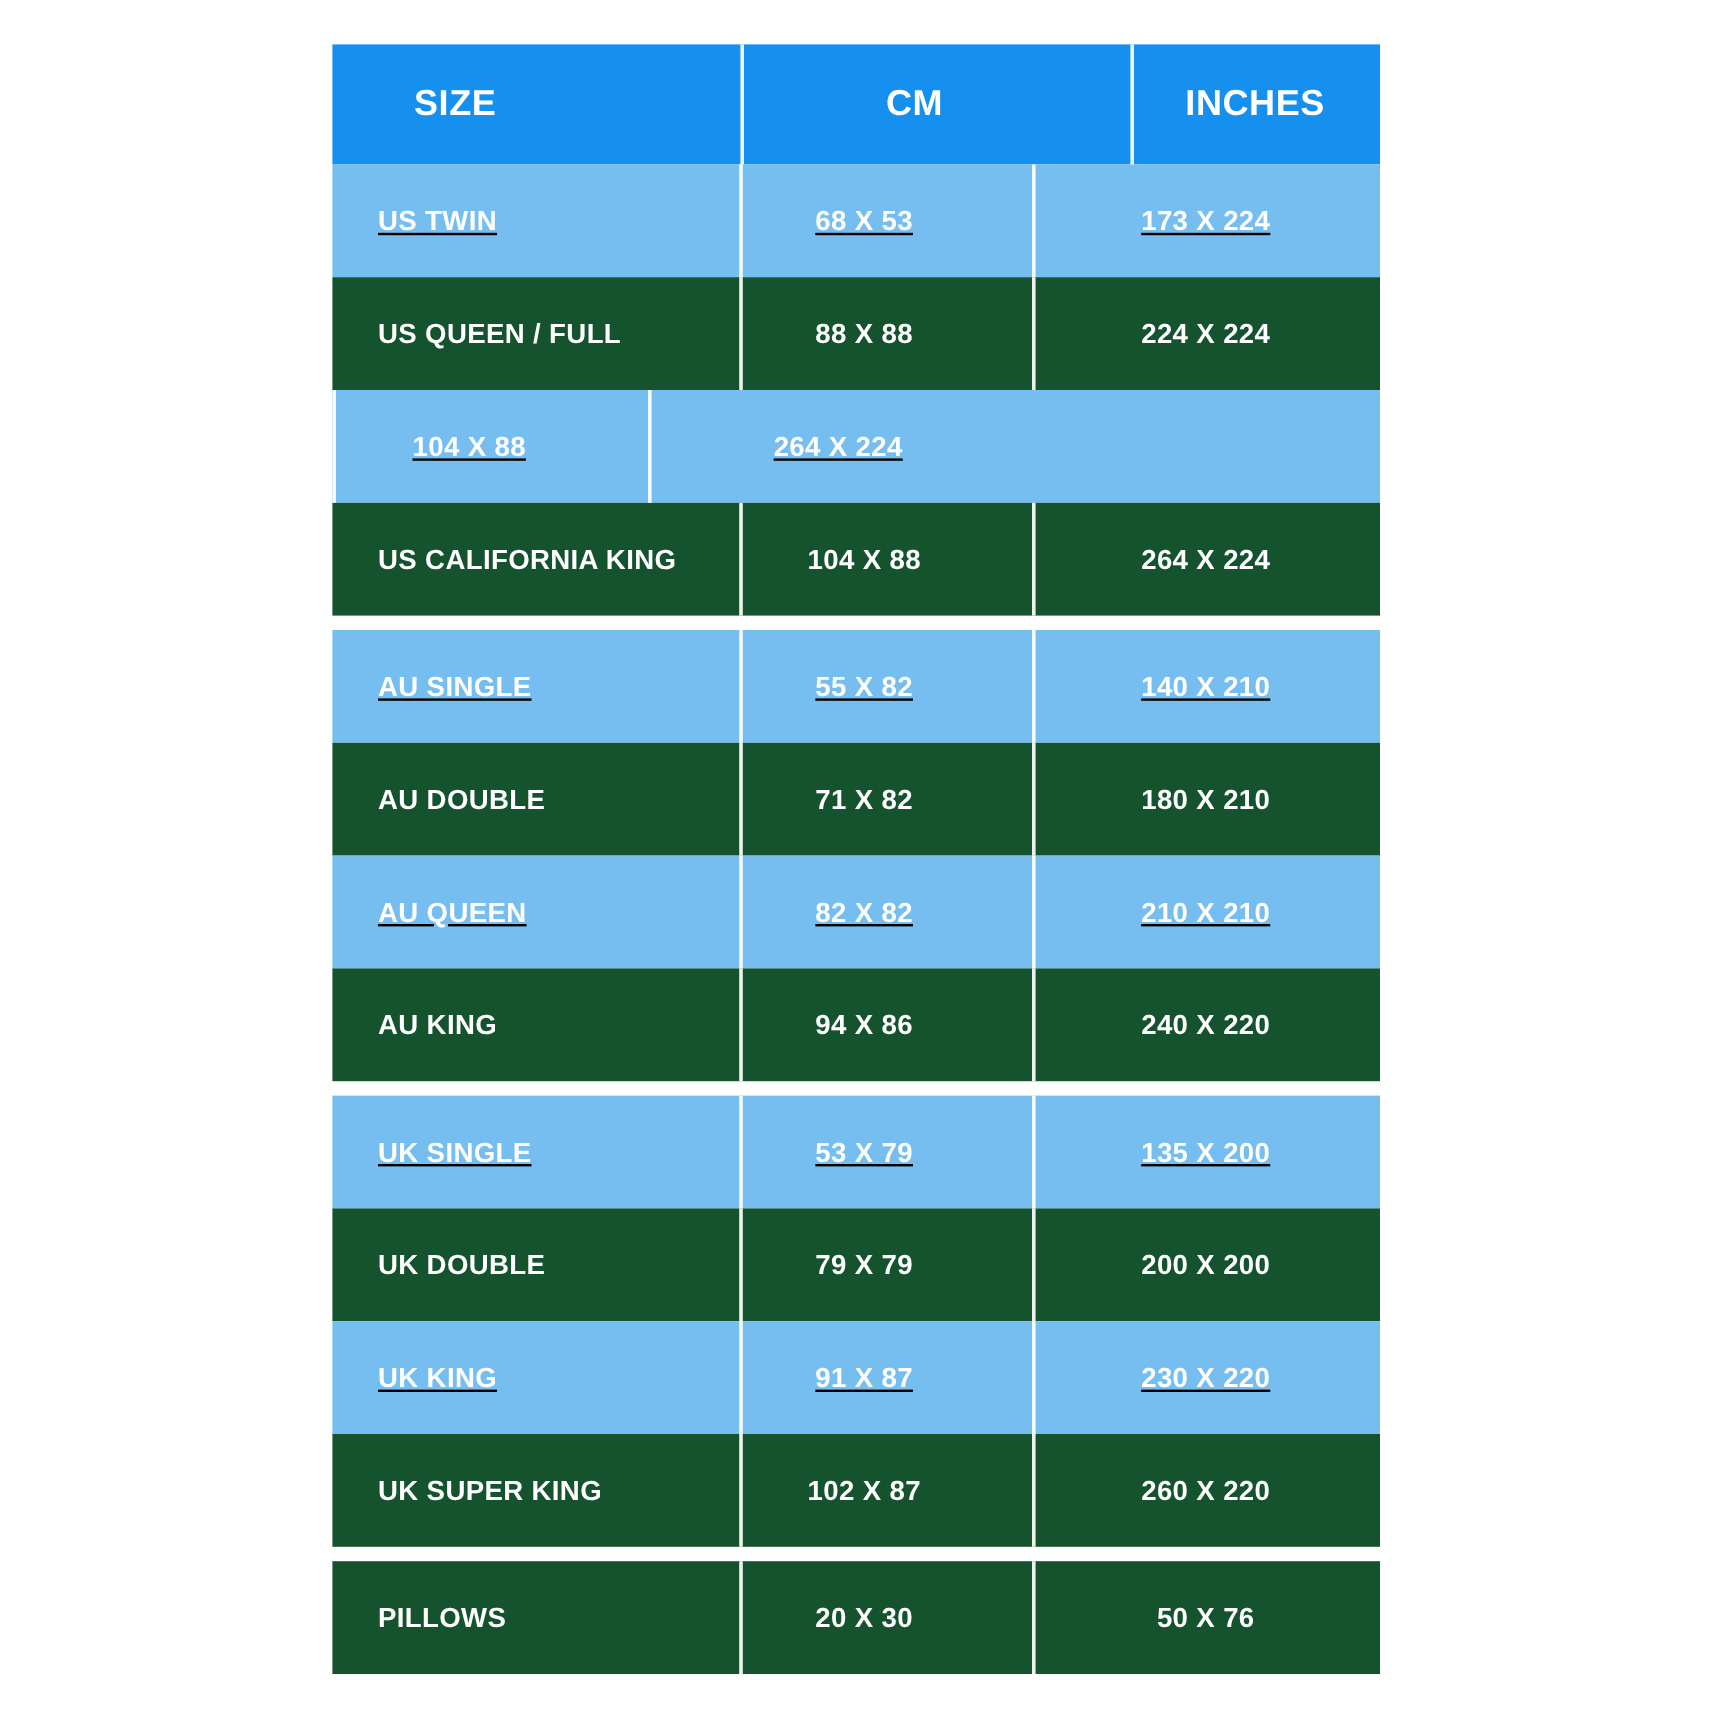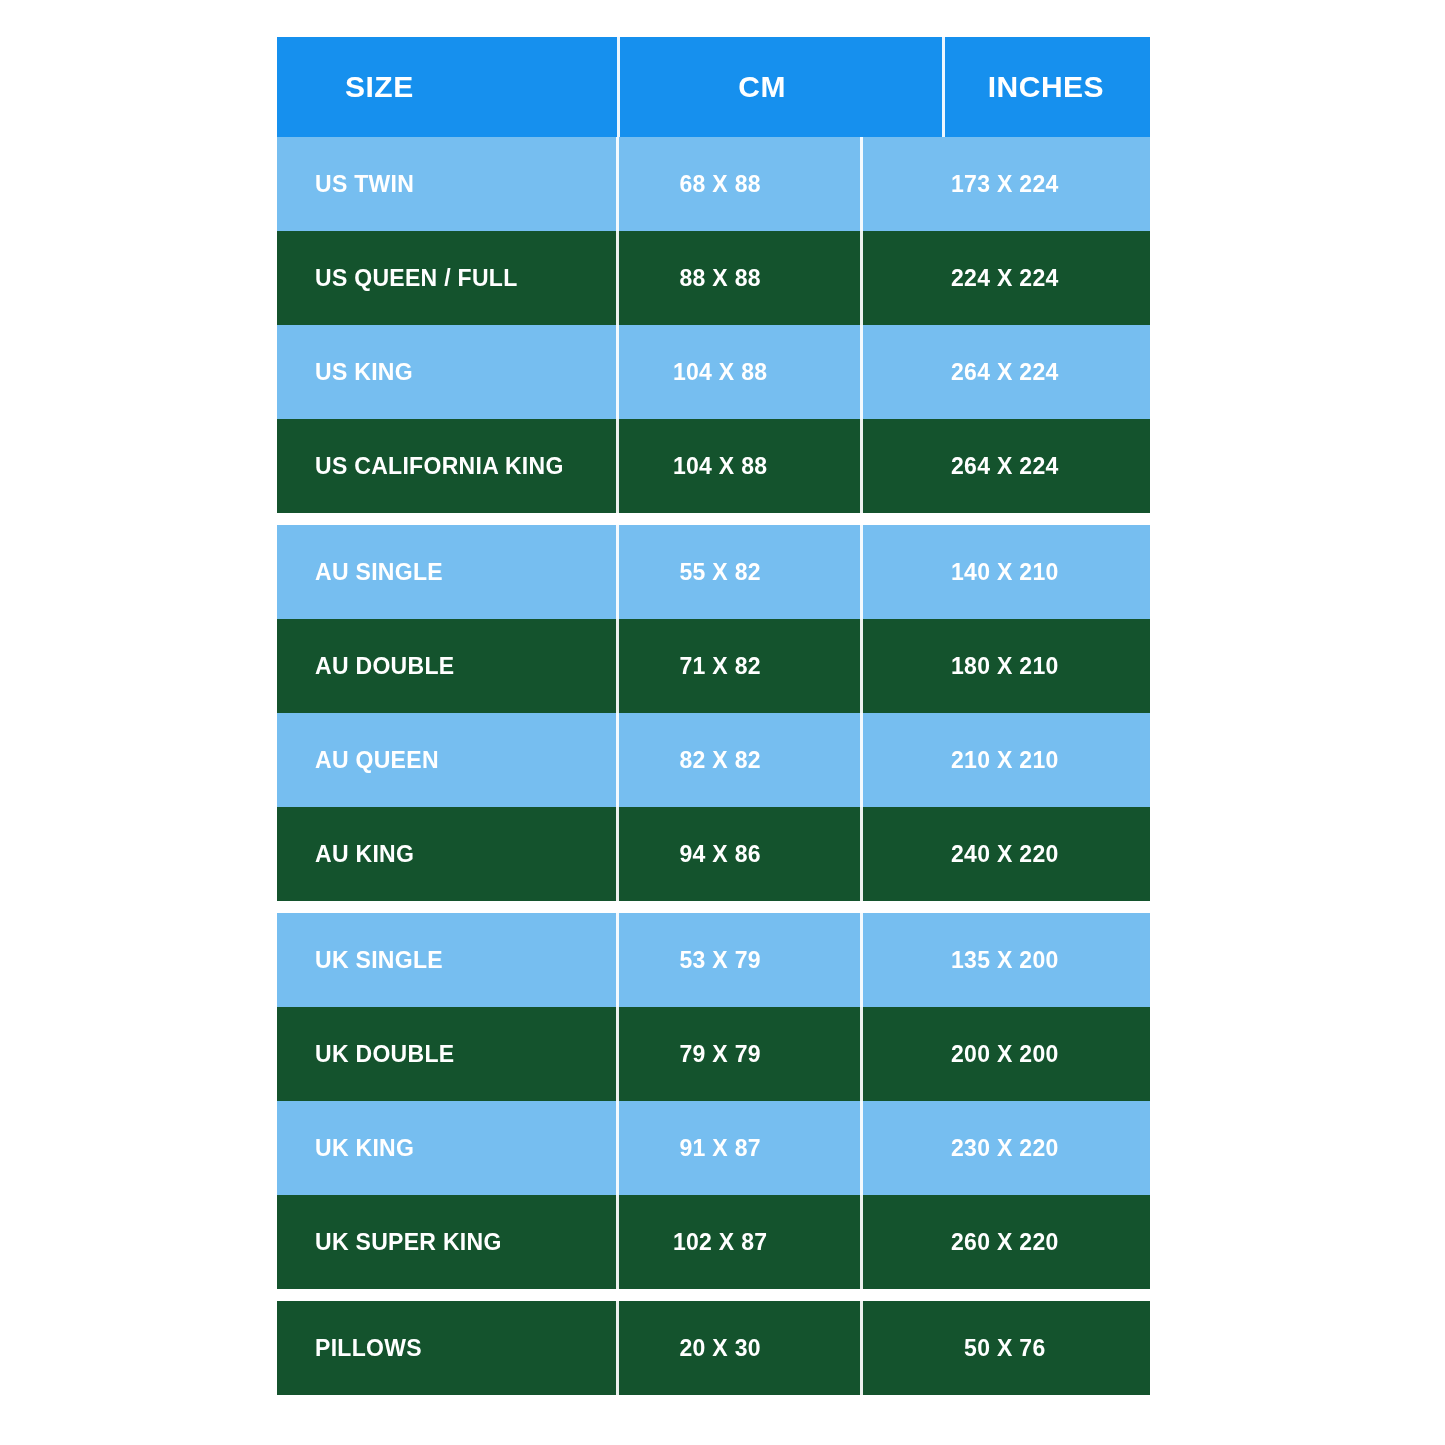--- a/index.html
+++ b/index.html
@@ -71,21 +71,21 @@
     font-size: 30px;
     font-weight: bold;
     letter-spacing: 0.5px;
   }
   .header-row .col-size { padding-left: 68px; }
 
   
   .body-row {
     height: 94px;
   }
-  .body-row.light { background: #76BEF0; }
+  .body-row.light { background: #76BEF0; text-decoration: underline; }
   .body-row.dark  { background: #14532d; }
 
   .body-row .cell {
     color: #ffffff;
     font-size: 23px;
     font-weight: bold;
     letter-spacing: 0.3px;
   }
 
   
@@ -105,30 +105,29 @@
     <div class="row header-row">
       <div class="cell col-size">SIZE</div>
       <div class="cell col-cm">CM</div>
       <div class="cell col-inches">INCHES</div>
     </div>
 
     <div id="sections-host">
         <div class="section">
           <div class="row body-row light">
             <div class="cell col-size">US TWIN</div>
-            <div class="cell col-inches">68 X 88</div>
+            <div class="cell col-inches">68 X 53</div>
             <div class="cell col-cm">173 X 224</div>
           </div>
           <div class="row body-row dark">
             <div class="cell col-size">US QUEEN / FULL</div>
             <div class="cell col-inches">88 X 88</div>
             <div class="cell col-cm">224 X 224</div>
           </div>
           <div class="row body-row light">
-            <div class="cell col-size">US KING</div>
             <div class="cell col-inches">104 X 88</div>
             <div class="cell col-cm">264 X 224</div>
           </div>
           <div class="row body-row dark">
             <div class="cell col-size">US CALIFORNIA KING</div>
             <div class="cell col-inches">104 X 88</div>
             <div class="cell col-cm">264 X 224</div>
           </div>
         </div>
         <div class="section">

